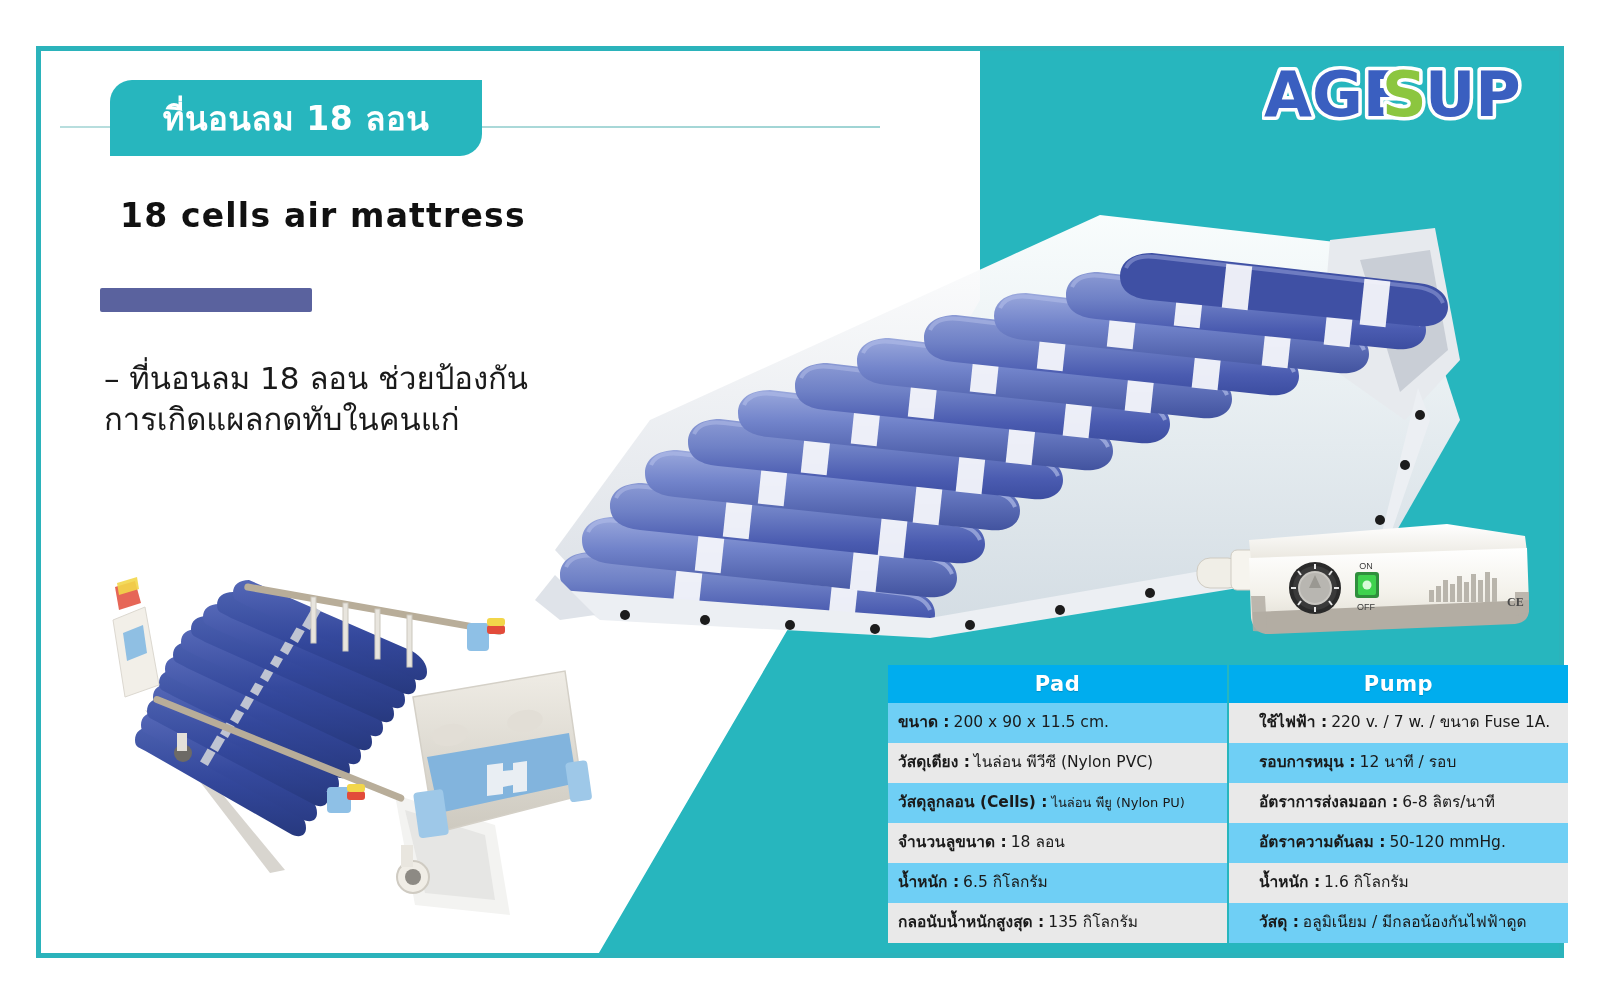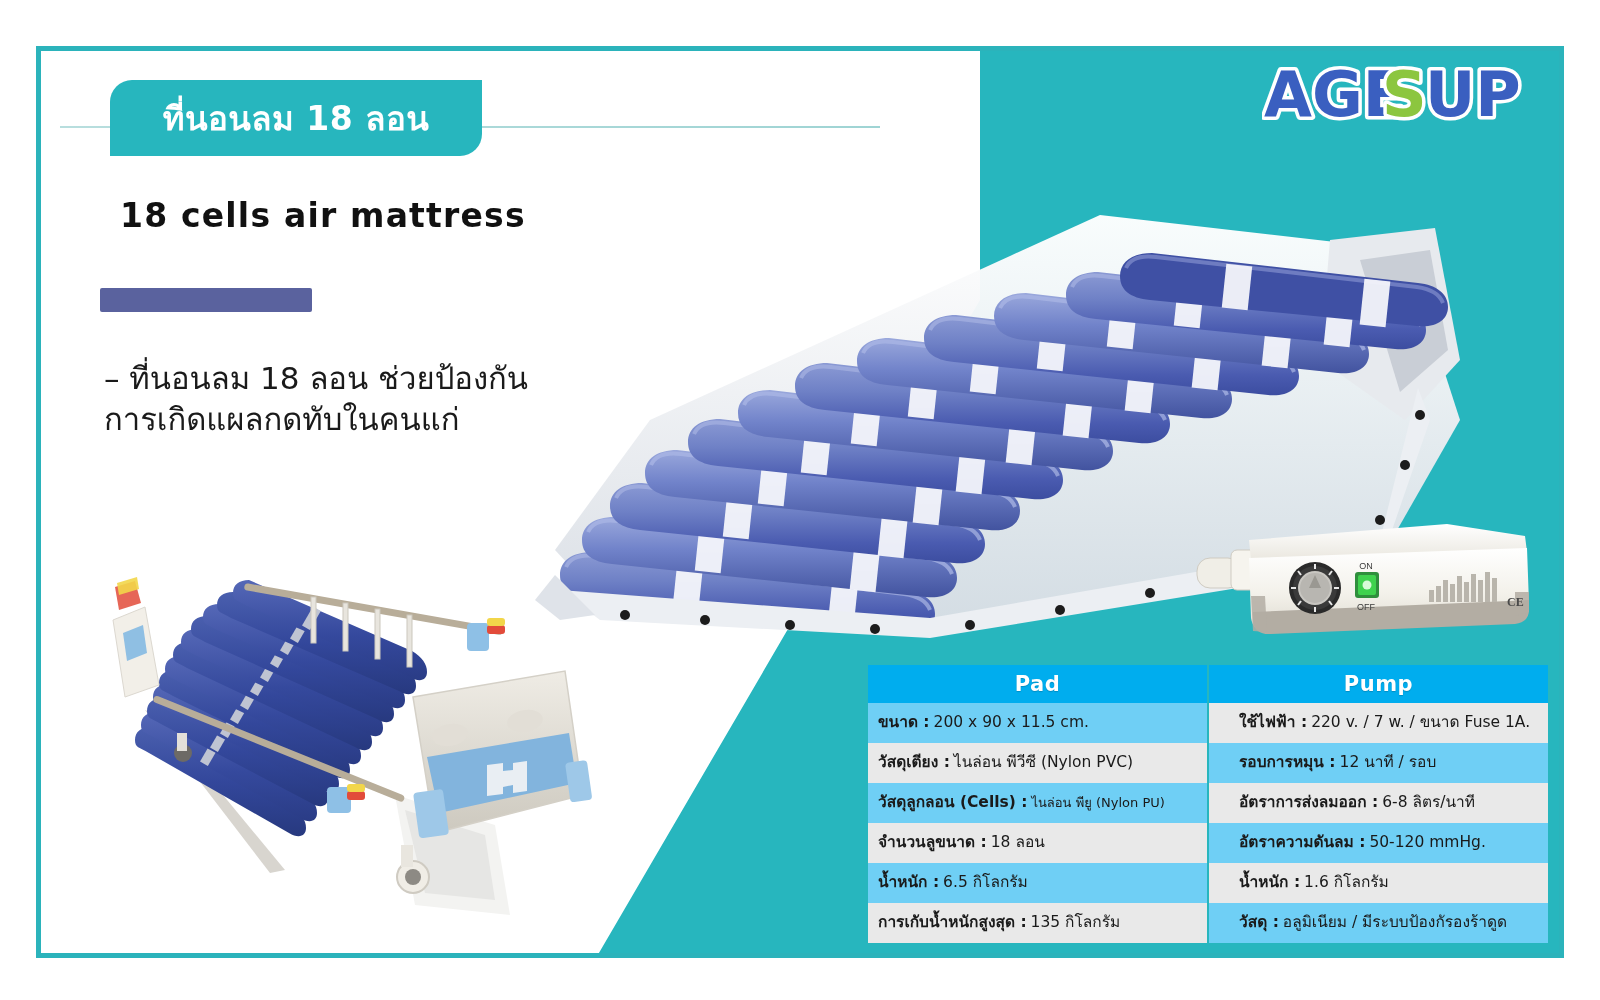--- a/index.html
+++ b/index.html
@@ -78,21 +78,21 @@
   
   .pump { position:absolute; left:1185px; top:500px; width:360px; height:140px; }
   .pump svg { display:block; }
 
   
   .bed { position:absolute; left:95px; top:525px; width:510px; height:410px; }
   .bed svg { display:block; }
 
   
   .spec-table {
-    position:absolute; left:868px; top:665px; width:680px; height:278px;
+    position:absolute; left:888px; top:665px; width:680px; height:278px;
     display:flex; gap:2px;
     background:transparent;
     border-radius:12px;
   }
   .spec-col { flex:1 1 0; display:flex; flex-direction:column; }
   .spec-head {
     height:38px; background:#00adee; color:#ffffff;
     display:flex; align-items:center; justify-content:center;
     font-size:21px; font-weight:700; letter-spacing:.5px;
     text-shadow:0 1px 1px rgba(0,0,0,.18);
@@ -492,21 +492,21 @@
       </div>
       <div class="spec-row r-gray">
         <span class="lbl">จำนวนลูขนาด :</span>
         <span class="val">18 ลอน</span>
       </div>
       <div class="spec-row r-blue">
         <span class="lbl">น้ำหนัก :</span>
         <span class="val">6.5 กิโลกรัม</span>
       </div>
       <div class="spec-row r-gray">
-        <span class="lbl">การเกับน้ำหนักสูงสุด :</span>
+        <span class="lbl">กลอนับน้ำหนักสูงสุด :</span>
         <span class="val">135 กิโลกรัม</span>
       </div>
     </div>
 
     <div class="spec-col pump-col">
       <div class="spec-head">Pump</div>
 
       <div class="spec-row r-gray">
         <span class="lbl">ใช้ไฟฟ้า :</span>
         <span class="val">220 v. / 7 w. / ขนาด Fuse 1A.</span>
@@ -522,19 +522,19 @@
       <div class="spec-row r-blue">
         <span class="lbl">อัตราความดันลม :</span>
         <span class="val">50-120 mmHg.</span>
       </div>
       <div class="spec-row r-gray">
         <span class="lbl">น้ำหนัก :</span>
         <span class="val">1.6 กิโลกรัม</span>
       </div>
       <div class="spec-row r-blue">
         <span class="lbl">วัสดุ :</span>
-        <span class="val">อลูมิเนียม / มีระบบป้องกัรองร้าดูด</span>
+        <span class="val">อลูมิเนียม / มีกลอน้องกันไฟฟ้าดูด</span>
       </div>
     </div>
 
   </div>
 
 </div>
 
 </body></html>

